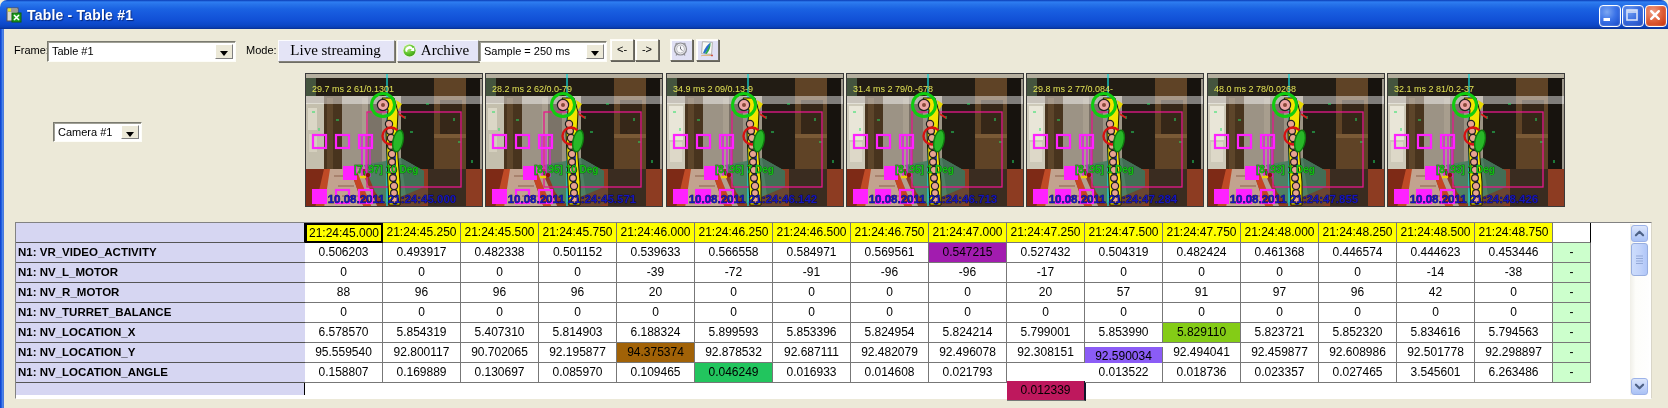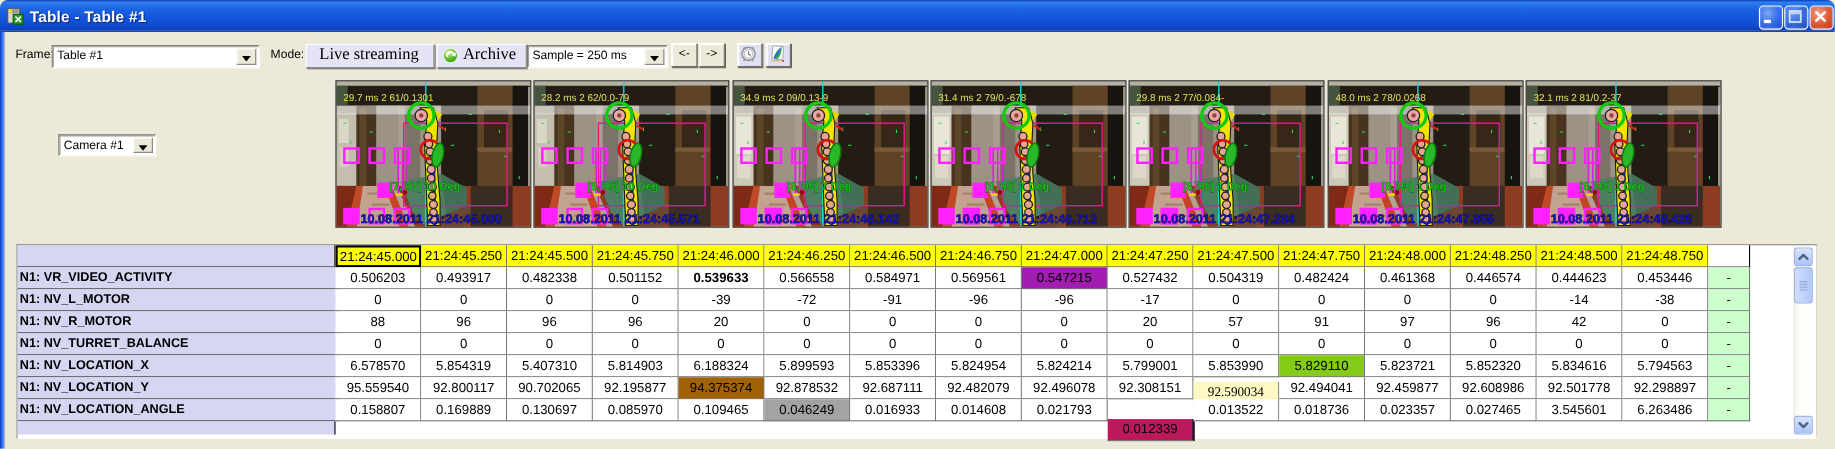--- a/index.html
+++ b/index.html
@@ -640,21 +640,21 @@
 <div class="cell" style="left:1163px;top:223px;width:77px;height:19px;background:#ffff00;border-right:1px solid #777777;border-bottom:1px solid #777777;line-height:19px;">21:24:47.750</div>
 <div class="cell" style="left:1241px;top:223px;width:77px;height:19px;background:#ffff00;border-right:1px solid #777777;border-bottom:1px solid #777777;line-height:19px;">21:24:48.000</div>
 <div class="cell" style="left:1319px;top:223px;width:77px;height:19px;background:#ffff00;border-right:1px solid #777777;border-bottom:1px solid #777777;line-height:19px;">21:24:48.250</div>
 <div class="cell" style="left:1397px;top:223px;width:77px;height:19px;background:#ffff00;border-right:1px solid #777777;border-bottom:1px solid #777777;line-height:19px;">21:24:48.500</div>
 <div class="cell" style="left:1475px;top:223px;width:77px;height:19px;background:#ffff00;border-right:1px solid #777777;border-bottom:1px solid #777777;line-height:19px;">21:24:48.750</div>
 <div class="cell" style="left:1553px;top:223px;width:37px;height:19px;background:#fff;border-right:1px solid #000;border-bottom:1px solid #777777;"></div>
 <div class="cell" style="left:305px;top:243px;width:77px;height:19px;background:#fff;border-right:1px solid #777777;border-bottom:1px solid #777777;line-height:19px;">0.506203</div>
 <div class="cell" style="left:383px;top:243px;width:77px;height:19px;background:#fff;border-right:1px solid #777777;border-bottom:1px solid #777777;line-height:19px;">0.493917</div>
 <div class="cell" style="left:461px;top:243px;width:77px;height:19px;background:#fff;border-right:1px solid #777777;border-bottom:1px solid #777777;line-height:19px;">0.482338</div>
 <div class="cell" style="left:539px;top:243px;width:77px;height:19px;background:#fff;border-right:1px solid #777777;border-bottom:1px solid #777777;line-height:19px;">0.501152</div>
-<div class="cell" style="left:617px;top:243px;width:77px;height:19px;background:#fff;border-right:1px solid #777777;border-bottom:1px solid #777777;line-height:19px;font-weight:bold;">0.539633</div>
+<div class="cell" style="left:617px;top:243px;width:77px;height:19px;background:#fff;border-right:1px solid #777777;border-bottom:1px solid #777777;line-height:19px;">0.539633</div>
 <div class="cell" style="left:695px;top:243px;width:77px;height:19px;background:#fff;border-right:1px solid #777777;border-bottom:1px solid #777777;line-height:19px;">0.566558</div>
 <div class="cell" style="left:773px;top:243px;width:77px;height:19px;background:#fff;border-right:1px solid #777777;border-bottom:1px solid #777777;line-height:19px;">0.584971</div>
 <div class="cell" style="left:851px;top:243px;width:77px;height:19px;background:#fff;border-right:1px solid #777777;border-bottom:1px solid #777777;line-height:19px;">0.569561</div>
 <div class="cell" style="left:929px;top:243px;width:77px;height:19px;background:#a21caf;border-right:1px solid #777777;border-bottom:1px solid #777777;line-height:19px;">0.547215</div>
 <div class="cell" style="left:1007px;top:243px;width:77px;height:19px;background:#fff;border-right:1px solid #777777;border-bottom:1px solid #777777;line-height:19px;">0.527432</div>
 <div class="cell" style="left:1085px;top:243px;width:77px;height:19px;background:#fff;border-right:1px solid #777777;border-bottom:1px solid #777777;line-height:19px;">0.504319</div>
 <div class="cell" style="left:1163px;top:243px;width:77px;height:19px;background:#fff;border-right:1px solid #777777;border-bottom:1px solid #777777;line-height:19px;">0.482424</div>
 <div class="cell" style="left:1241px;top:243px;width:77px;height:19px;background:#fff;border-right:1px solid #777777;border-bottom:1px solid #777777;line-height:19px;">0.461368</div>
 <div class="cell" style="left:1319px;top:243px;width:77px;height:19px;background:#fff;border-right:1px solid #777777;border-bottom:1px solid #777777;line-height:19px;">0.446574</div>
 <div class="cell" style="left:1397px;top:243px;width:77px;height:19px;background:#fff;border-right:1px solid #777777;border-bottom:1px solid #777777;line-height:19px;">0.444623</div>
@@ -731,33 +731,33 @@
 <div class="cell" style="left:305px;top:343px;width:77px;height:19px;background:#fff;border-right:1px solid #777777;border-bottom:1px solid #777777;line-height:19px;">95.559540</div>
 <div class="cell" style="left:383px;top:343px;width:77px;height:19px;background:#fff;border-right:1px solid #777777;border-bottom:1px solid #777777;line-height:19px;">92.800117</div>
 <div class="cell" style="left:461px;top:343px;width:77px;height:19px;background:#fff;border-right:1px solid #777777;border-bottom:1px solid #777777;line-height:19px;">90.702065</div>
 <div class="cell" style="left:539px;top:343px;width:77px;height:19px;background:#fff;border-right:1px solid #777777;border-bottom:1px solid #777777;line-height:19px;">92.195877</div>
 <div class="cell" style="left:617px;top:343px;width:77px;height:19px;background:#a16207;border-right:1px solid #777777;border-bottom:1px solid #777777;line-height:19px;">94.375374</div>
 <div class="cell" style="left:695px;top:343px;width:77px;height:19px;background:#fff;border-right:1px solid #777777;border-bottom:1px solid #777777;line-height:19px;">92.878532</div>
 <div class="cell" style="left:773px;top:343px;width:77px;height:19px;background:#fff;border-right:1px solid #777777;border-bottom:1px solid #777777;line-height:19px;">92.687111</div>
 <div class="cell" style="left:851px;top:343px;width:77px;height:19px;background:#fff;border-right:1px solid #777777;border-bottom:1px solid #777777;line-height:19px;">92.482079</div>
 <div class="cell" style="left:929px;top:343px;width:77px;height:19px;background:#fff;border-right:1px solid #777777;border-bottom:1px solid #777777;line-height:19px;">92.496078</div>
 <div class="cell" style="left:1007px;top:343px;width:77px;height:19px;background:#fff;border-right:1px solid #777777;border-bottom:1px solid #777777;line-height:19px;">92.308151</div>
-<div class="cell" style="left:1085px;top:347px;width:77px;height:19px;background:#fef9c3;border-right:1px solid #777777;border-bottom:1px solid #777777;line-height:19px;font-family:Liberation Serif, serif;">92.590034</div>
+<div class="cell" style="left:1085px;top:347px;width:77px;height:19px;background:#8b5cf6;border-right:1px solid #777777;border-bottom:1px solid #777777;line-height:19px;">92.590034</div>
 <div class="cell" style="left:1163px;top:343px;width:77px;height:19px;background:#fff;border-right:1px solid #777777;border-bottom:1px solid #777777;line-height:19px;">92.494041</div>
 <div class="cell" style="left:1241px;top:343px;width:77px;height:19px;background:#fff;border-right:1px solid #777777;border-bottom:1px solid #777777;line-height:19px;">92.459877</div>
 <div class="cell" style="left:1319px;top:343px;width:77px;height:19px;background:#fff;border-right:1px solid #777777;border-bottom:1px solid #777777;line-height:19px;">92.608986</div>
 <div class="cell" style="left:1397px;top:343px;width:77px;height:19px;background:#fff;border-right:1px solid #777777;border-bottom:1px solid #777777;line-height:19px;">92.501778</div>
 <div class="cell" style="left:1475px;top:343px;width:77px;height:19px;background:#fff;border-right:1px solid #777777;border-bottom:1px solid #777777;line-height:19px;">92.298897</div>
 <div class="cell" style="left:1553px;top:343px;width:37px;height:19px;background:#ccffcc;border-right:1px solid #777777;border-bottom:1px solid #777777;line-height:19px;">-</div>
 <div class="cell" style="left:305px;top:363px;width:77px;height:19px;background:#fff;border-right:1px solid #777777;border-bottom:1px solid #777777;line-height:19px;">0.158807</div>
 <div class="cell" style="left:383px;top:363px;width:77px;height:19px;background:#fff;border-right:1px solid #777777;border-bottom:1px solid #777777;line-height:19px;">0.169889</div>
 <div class="cell" style="left:461px;top:363px;width:77px;height:19px;background:#fff;border-right:1px solid #777777;border-bottom:1px solid #777777;line-height:19px;">0.130697</div>
 <div class="cell" style="left:539px;top:363px;width:77px;height:19px;background:#fff;border-right:1px solid #777777;border-bottom:1px solid #777777;line-height:19px;">0.085970</div>
 <div class="cell" style="left:617px;top:363px;width:77px;height:19px;background:#fff;border-right:1px solid #777777;border-bottom:1px solid #777777;line-height:19px;">0.109465</div>
-<div class="cell" style="left:695px;top:363px;width:77px;height:19px;background:#a3a3a3;border-right:1px solid #777777;border-bottom:1px solid #777777;line-height:19px;">0.046249</div>
+<div class="cell" style="left:695px;top:363px;width:77px;height:19px;background:#22c55e;border-right:1px solid #777777;border-bottom:1px solid #777777;line-height:19px;">0.046249</div>
 <div class="cell" style="left:773px;top:363px;width:77px;height:19px;background:#fff;border-right:1px solid #777777;border-bottom:1px solid #777777;line-height:19px;">0.016933</div>
 <div class="cell" style="left:851px;top:363px;width:77px;height:19px;background:#fff;border-right:1px solid #777777;border-bottom:1px solid #777777;line-height:19px;">0.014608</div>
 <div class="cell" style="left:929px;top:363px;width:77px;height:19px;background:#fff;border-right:1px solid #777777;border-bottom:1px solid #777777;line-height:19px;">0.021793</div>
 <div class="cell" style="left:1007px;top:381px;width:77px;height:19px;background:#be185d;border-right:2px solid #0f172a;border-bottom:1px solid #777777;line-height:19px;">0.012339</div>
 <div class="cell" style="left:1085px;top:363px;width:77px;height:19px;background:#fff;border-right:1px solid #777777;border-bottom:1px solid #777777;line-height:19px;">0.013522</div>
 <div class="cell" style="left:1163px;top:363px;width:77px;height:19px;background:#fff;border-right:1px solid #777777;border-bottom:1px solid #777777;line-height:19px;">0.018736</div>
 <div class="cell" style="left:1241px;top:363px;width:77px;height:19px;background:#fff;border-right:1px solid #777777;border-bottom:1px solid #777777;line-height:19px;">0.023357</div>
 <div class="cell" style="left:1319px;top:363px;width:77px;height:19px;background:#fff;border-right:1px solid #777777;border-bottom:1px solid #777777;line-height:19px;">0.027465</div>
 <div class="cell" style="left:1397px;top:363px;width:77px;height:19px;background:#fff;border-right:1px solid #777777;border-bottom:1px solid #777777;line-height:19px;">3.545601</div>
 <div class="cell" style="left:1475px;top:363px;width:77px;height:19px;background:#fff;border-right:1px solid #777777;border-bottom:1px solid #777777;line-height:19px;">6.263486</div>

